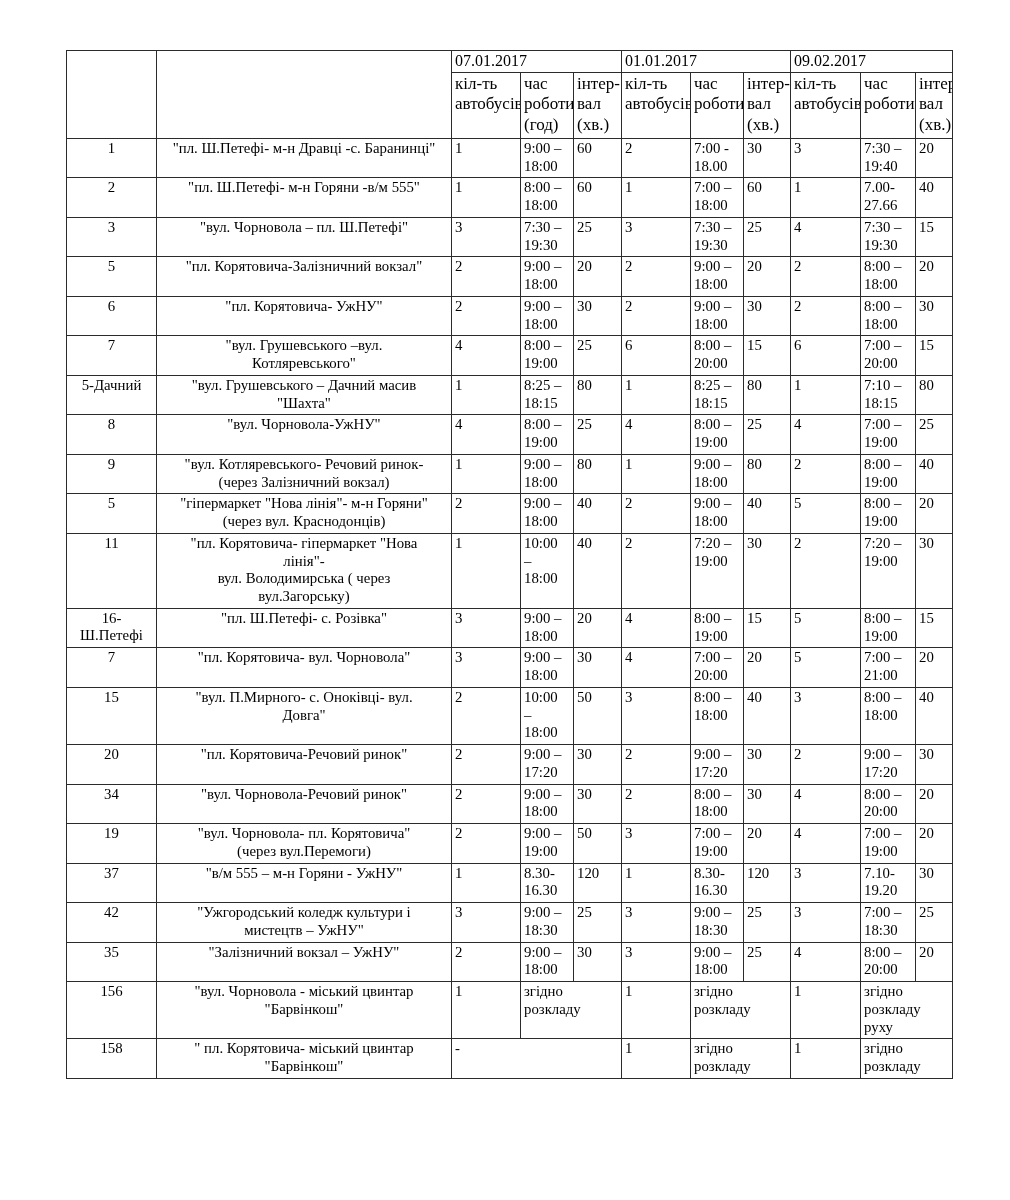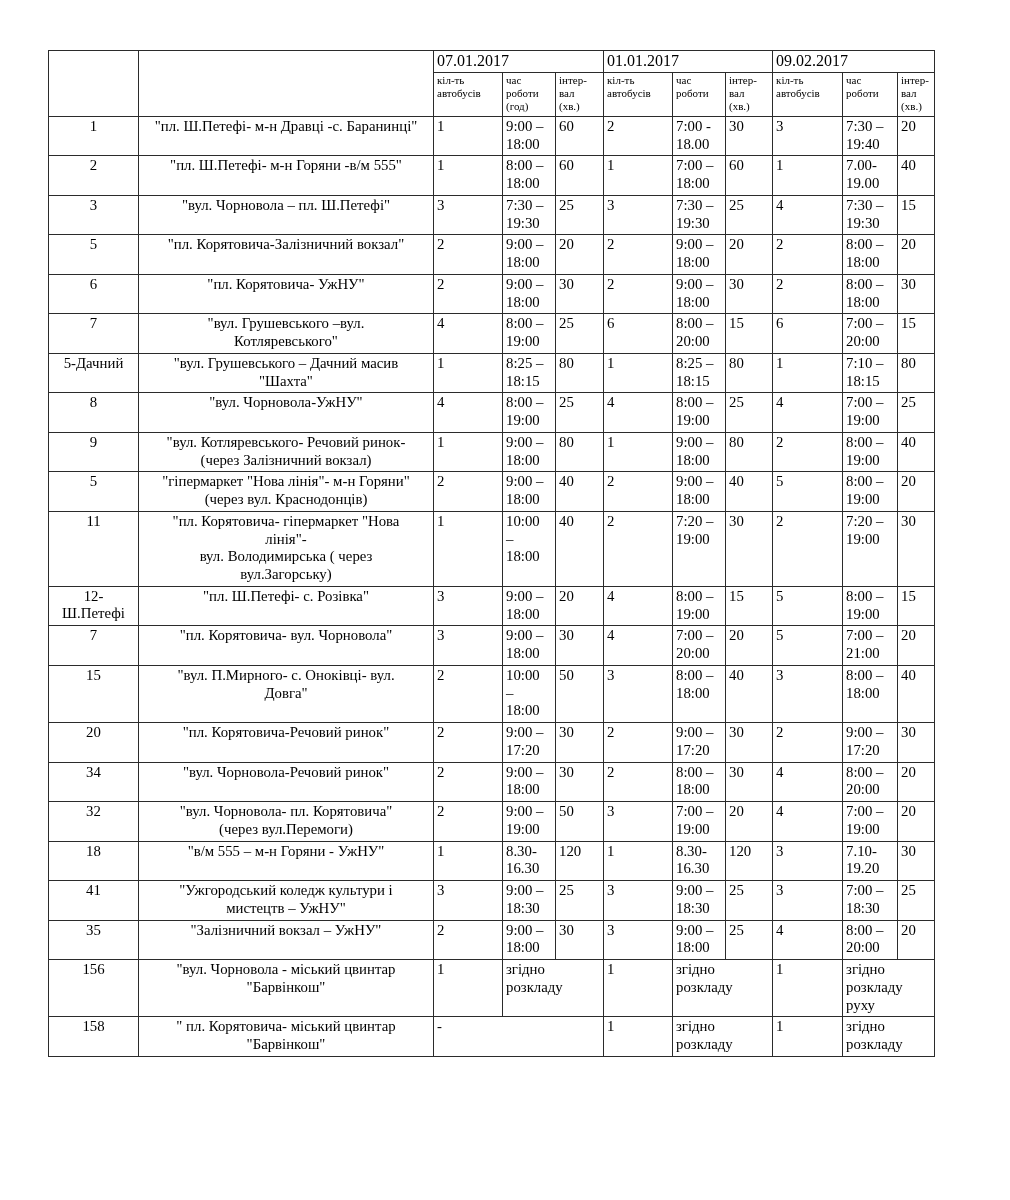--- a/index.html
+++ b/index.html
@@ -2,32 +2,32 @@
 <html><head>
 <meta charset="utf-8">
 <style>
   html,body{margin:0;padding:0;}
   body{
     width:1010px;height:1200px;background:#ffffff;
     font-family:"Liberation Serif", serif;color:#000;
   }
   .page{position:relative;width:1010px;height:1200px;background:#fff;overflow:hidden;}
   table.schedule{
-    position:absolute;left:48px;top:50px;
+    position:absolute;left:66px;top:50px;
     border-collapse:collapse;table-layout:fixed;width:886px;padding-left:32px;
   }
   table.schedule th, table.schedule td{
     border:1px solid #2b2b2b;
     vertical-align:top;
     font-weight:normal;
     padding:1px 3px 2px 3px;
     overflow:hidden;
   }
   th.date{font-size:16px;text-align:left;padding:0 3px 1px 4px;line-height:1.1;}
-  th.sub{font-size:11px;text-align:left;white-space:pre-line;line-height:1.22;padding-left:4px;}
+  th.sub{font-size:17px;text-align:left;white-space:pre-line;line-height:1.22;padding-left:4px;}
   th.corner{border:1px solid #2b2b2b;}
   td.num{font-size:14.8px;text-align:center;white-space:pre-line;line-height:1.18;}
   td.name{font-size:14.8px;text-align:center;white-space:pre-line;line-height:1.2;}
   td.cell{font-size:14.8px;text-align:left;white-space:pre-line;line-height:1.2;padding-left:4px;}
 </style>
 </head>
 <body>
 
 <div class="page">
   <table class="schedule">
@@ -100,21 +100,21 @@
           <td class="cell">1</td>
           <td class="cell">8:00 –
 18:00</td>
           <td class="cell">60</td>
           <td class="cell">1</td>
           <td class="cell">7:00 –
 18:00</td>
           <td class="cell">60</td>
           <td class="cell">1</td>
           <td class="cell">7.00-
-19.00</td>
+27.66</td>
           <td class="cell">40</td>
         </tr>
         <tr>
           <td class="num">3</td>
           <td class="name">"вул. Чорновола – пл. Ш.Петефі"</td>
           <td class="cell">3</td>
           <td class="cell">7:30 –
 19:30</td>
           <td class="cell">25</td>
           <td class="cell">3</td>
@@ -256,21 +256,21 @@
           <td class="cell">2</td>
           <td class="cell">7:20 –
 19:00</td>
           <td class="cell">30</td>
           <td class="cell">2</td>
           <td class="cell">7:20 –
 19:00</td>
           <td class="cell">30</td>
         </tr>
         <tr>
-          <td class="num">12-
+          <td class="num">16-
 Ш.Петефі</td>
           <td class="name">"пл. Ш.Петефі- с. Розівка"</td>
           <td class="cell">3</td>
           <td class="cell">9:00 –
 18:00</td>
           <td class="cell">20</td>
           <td class="cell">4</td>
           <td class="cell">8:00 –
 19:00</td>
           <td class="cell">15</td>
@@ -339,54 +339,54 @@
           <td class="cell">2</td>
           <td class="cell">8:00 –
 18:00</td>
           <td class="cell">30</td>
           <td class="cell">4</td>
           <td class="cell">8:00 –
 20:00</td>
           <td class="cell">20</td>
         </tr>
         <tr>
-          <td class="num">32</td>
+          <td class="num">19</td>
           <td class="name">"вул. Чорновола- пл. Корятовича"
 (через вул.Перемоги)</td>
           <td class="cell">2</td>
           <td class="cell">9:00 –
 19:00</td>
           <td class="cell">50</td>
           <td class="cell">3</td>
           <td class="cell">7:00 –
 19:00</td>
           <td class="cell">20</td>
           <td class="cell">4</td>
           <td class="cell">7:00 –
 19:00</td>
           <td class="cell">20</td>
         </tr>
         <tr>
-          <td class="num">18</td>
+          <td class="num">37</td>
           <td class="name">"в/м 555 – м-н Горяни - УжНУ"</td>
           <td class="cell">1</td>
           <td class="cell">8.30-
 16.30</td>
           <td class="cell">120</td>
           <td class="cell">1</td>
           <td class="cell">8.30-
 16.30</td>
           <td class="cell">120</td>
           <td class="cell">3</td>
           <td class="cell">7.10-
 19.20</td>
           <td class="cell">30</td>
         </tr>
         <tr>
-          <td class="num">41</td>
+          <td class="num">42</td>
           <td class="name">"Ужгородський коледж культури і
 мистецтв – УжНУ"</td>
           <td class="cell">3</td>
           <td class="cell">9:00 –
 18:30</td>
           <td class="cell">25</td>
           <td class="cell">3</td>
           <td class="cell">9:00 –
 18:30</td>
           <td class="cell">25</td>

